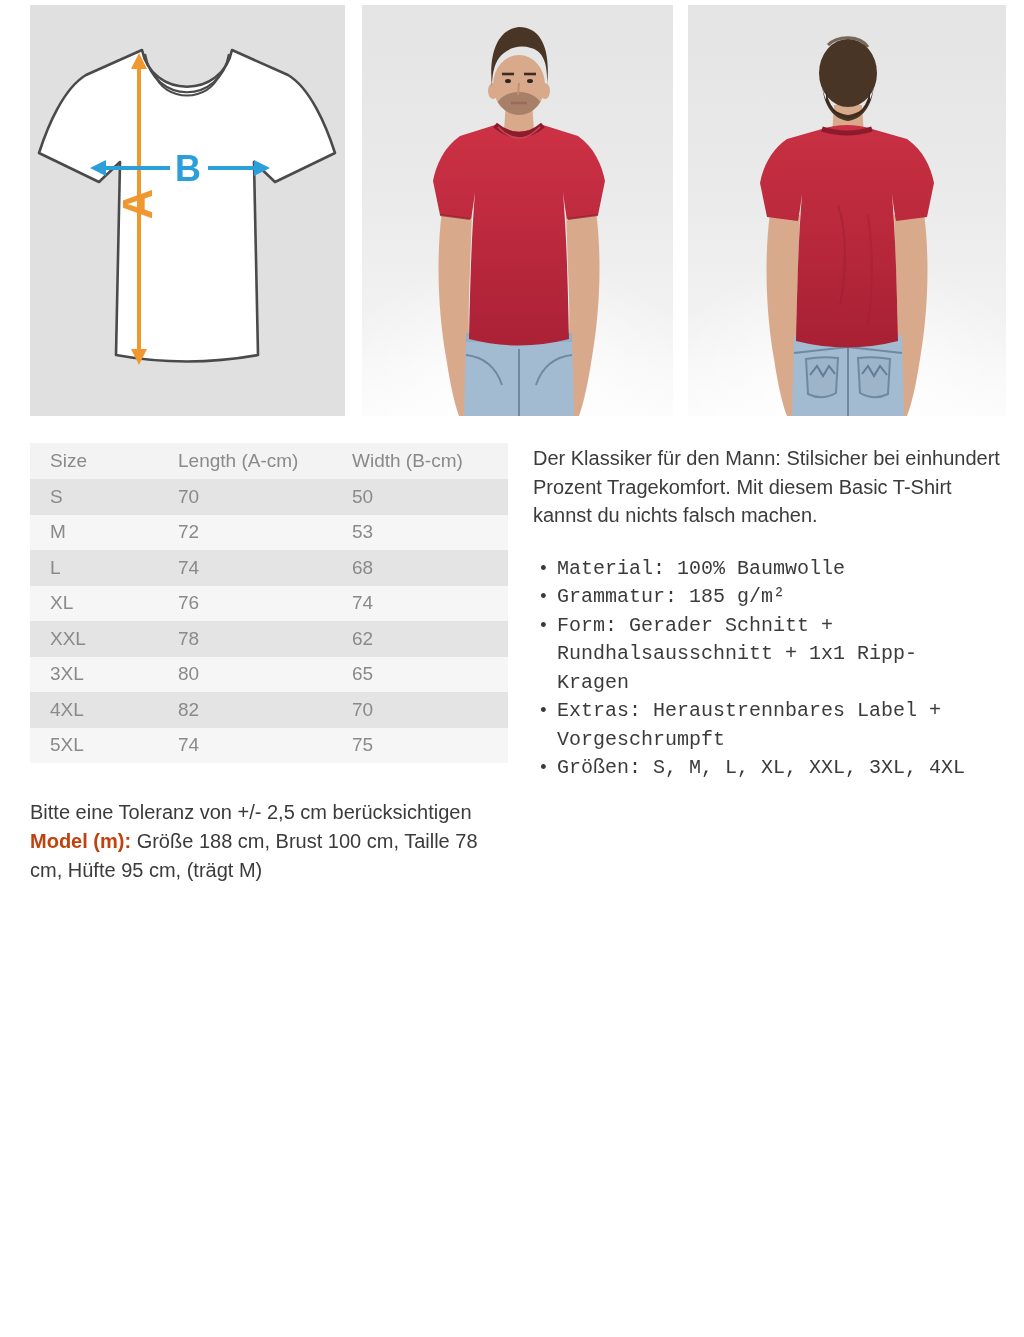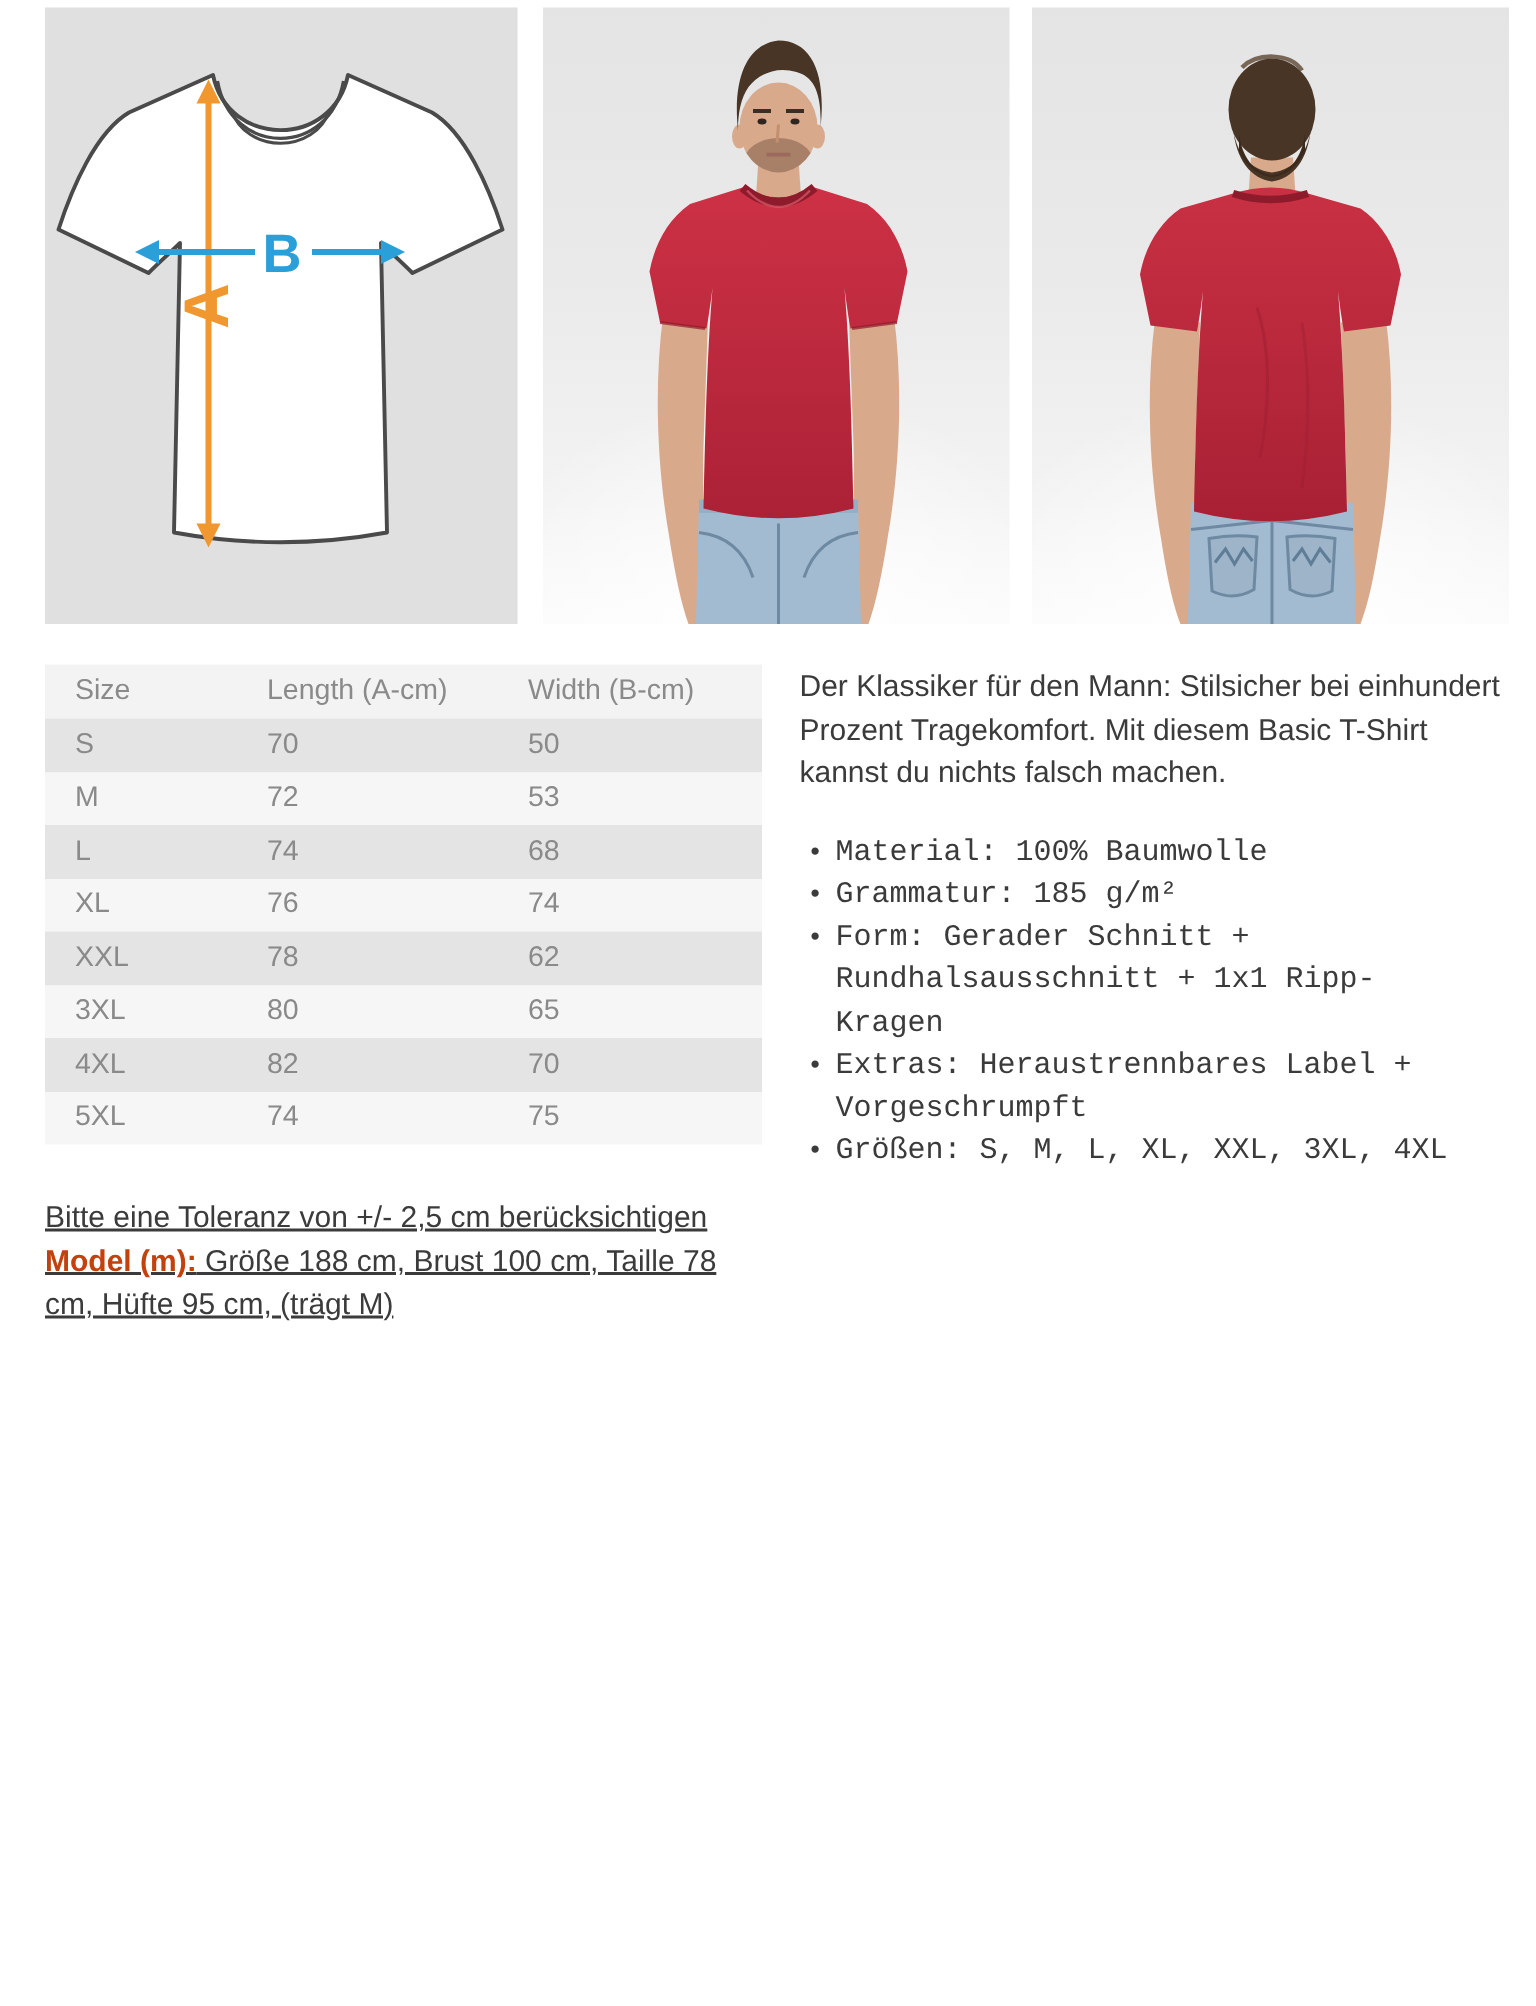--- a/index.html
+++ b/index.html
@@ -24,21 +24,21 @@
 
   
   .size-table{position:absolute;left:30px;top:443px;width:478px;font-size:19px;color:var(--table_text,#8a8a8a);}
   .trow{display:grid;grid-template-columns:128px 174px 1fr;align-items:center;padding-left:20px;height:35.5px;}
   .trow.thead{height:36px;background:var(--table_header_bg,#f3f3f3);}
   .trow:nth-child(even){background:var(--table_stripe_dark,#e4e4e4);}
   .trow:nth-child(odd):not(.thead){background:var(--table_stripe_light,#f6f6f6);}
 
   
   .notes{position:absolute;left:30px;top:798px;width:452px;font-size:20px;line-height:29px;color:var(--body_text,#3b3b3b);}
-  .notes p{margin:0;text-decoration:underline;}
+  .notes p{margin:0;}
   .notes b{color:#c2410c;}
 
   
   .desc{position:absolute;left:533px;top:444px;width:478px;font-size:20px;line-height:28.5px;color:var(--body_text,#3b3b3b);}
   .desc p{margin:0 0 25px 0;}
   .desc ul{list-style:none;margin:0;padding:0;width:446px;font-family:Liberation Mono, monospace;}
   .desc li{position:relative;padding-left:24px;}
   .desc li::before{content:"\2022";position:absolute;left:5px;top:0;font-size:18px;color:#3b3b3b;}
 </style>
 </head>

